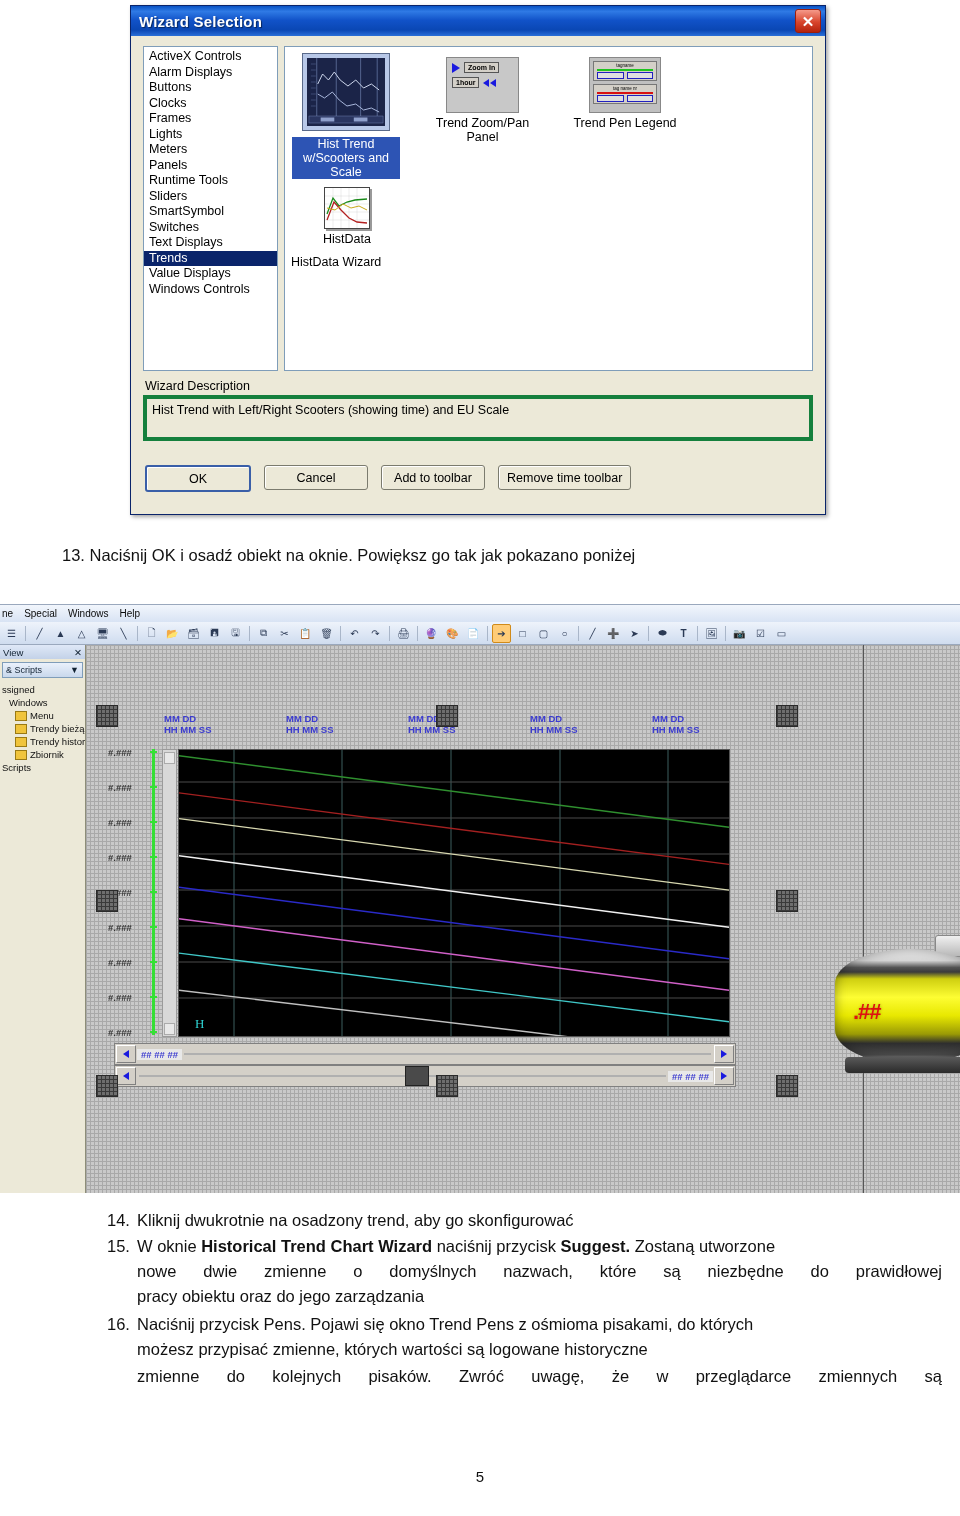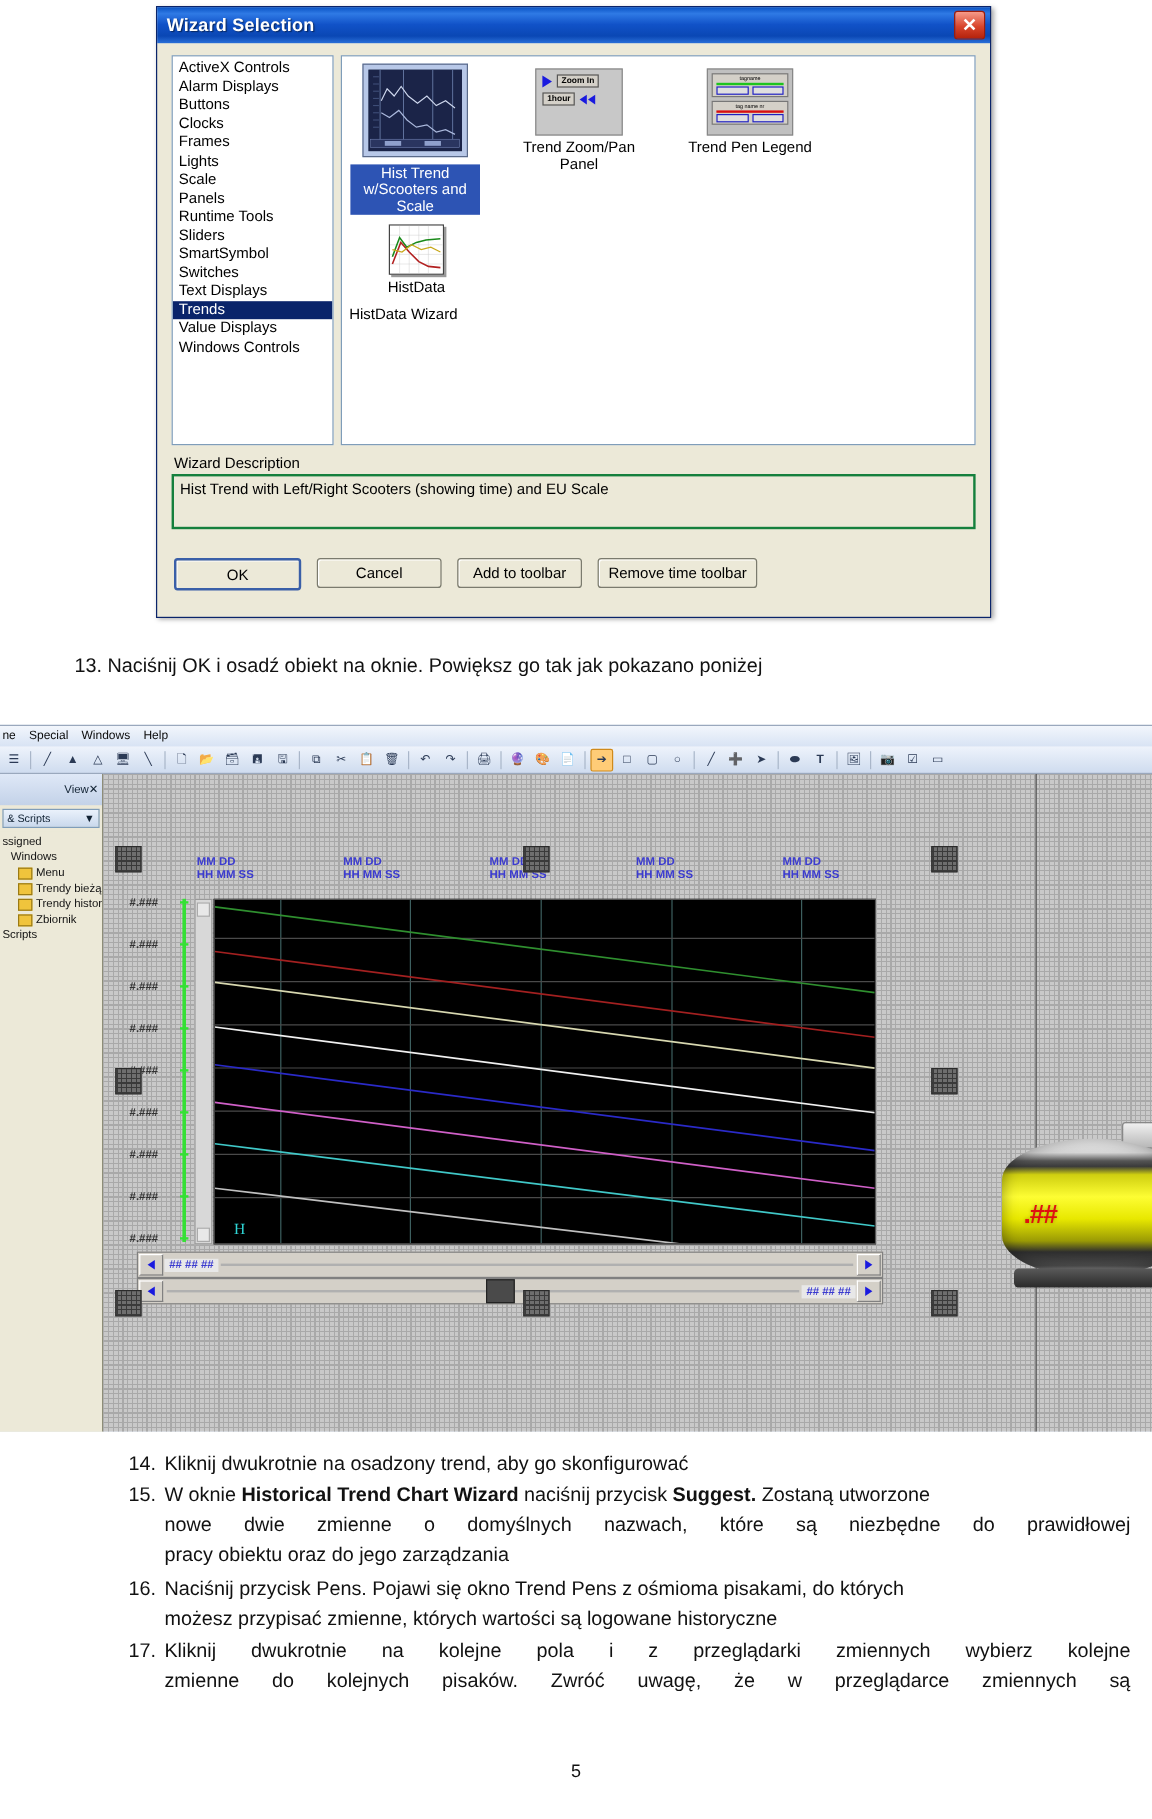--- a/index.html
+++ b/index.html
@@ -40,21 +40,21 @@
   .ip-btn{background:#d4d0c8;border:1px solid #555;font-size:7px;padding:1px 3px;color:#000;font-weight:bold;}
   .icon-legend{width:72px;height:56px;background:#c0c0c0;border:1px solid #888;box-sizing:border-box;padding:3px;}
   .leg-box{background:#d4d0c8;border:1px solid #777;height:20px;margin-bottom:3px;padding:1px 3px;box-sizing:border-box;}
   .leg-t{font-size:4.5px;color:#000;line-height:5px;}
   .leg-line{height:2px;margin:1px 0;}
   .leg-fields{display:flex;gap:3px;}
   .leg-f{flex:1;height:5px;background:#dfdfdf;border:1px solid #2020c0;}
   .icon-hist{width:46px;height:42px;background:#fff;border:1px solid #444;box-sizing:border-box;position:relative;overflow:hidden;box-shadow:2px 2px 0 #999;}
 
   .desc-label{font-size:12.5px;color:#000;margin:8px 0 2px 2px;}
-  .desc-box{height:46px;background:#ECE9D8;border:2px solid #15803d;font-size:12.5px;color:#000;
+  .desc-box{height:46px;background:#ECE9D8;border:4px solid #15803d;font-size:12.5px;color:#000;
             padding:4px 5px;box-sizing:border-box;}
   .btn-row{display:flex;gap:13px;margin-top:24px;padding-left:2px;}
   .xbtn{height:23px;min-width:86px;background:#ECE9D8;border:1px solid #7b7b6e;border-radius:3px;
         font-size:12.5px;color:#000;display:flex;align-items:center;justify-content:center;cursor:pointer;
         box-shadow:inset 1px 1px 0 #fff;padding:0 8px;}
   .xbtn.default{border:2px solid #3a5fa8;}
 
   
   .steptext{position:absolute;font-family:"Liberation Sans",sans-serif;color:#111;}
   #step13{left:62px;top:546px;width:850px;font-size:16.5px;}
@@ -73,22 +73,22 @@
   .menubar span{cursor:pointer;}
   .toolbar{height:22px;background:linear-gradient(to bottom,#eef3fb,#cfdcef);display:flex;align-items:center;
            gap:2px;padding:0 2px;border-bottom:1px solid #9aa8bd;}
   .tb-ico{width:17px;height:17px;border:1px solid transparent;border-radius:2px;display:flex;align-items:center;
           justify-content:center;font-size:10px;color:#2b3a55;cursor:pointer;}
   .tb-sep{width:1px;height:15px;background:#a9b6c9;margin:0 2px;}
   .tb-ico.sel{background:#ffcc77;border:1px solid #d08a1a;}
 
   .appmain{display:flex;height:549px;}
   .sidebar{width:85px;background:#ECE9D8;border-right:1px solid #8d8d78;display:flex;flex-direction:column;}
-  .sb-head{height:26px;background:linear-gradient(to bottom,#dfe8f7,#c3d2e8);display:flex;align-items:center;
-           justify-content:flex-end;padding:0 3px;font-size:9.5px;color:#123;}
+  .sb-head{height:14px;background:linear-gradient(to bottom,#dfe8f7,#c3d2e8);display:flex;align-items:center;
+           justify-content:space-between;padding:0 3px;font-size:9.5px;color:#123;}
   .sb-combo{margin:3px 2px;height:14px;background:linear-gradient(to bottom,#eaf1fb,#c9d8ec);
             border:1px solid #7f9db9;display:flex;align-items:center;justify-content:space-between;
             padding:0 3px;font-size:9px;color:#123;}
   .sb-tree{flex:1;background:#ECE9D8;font-size:9.5px;color:#111;padding:2px 0 0 2px;}
   .tr-row{display:flex;align-items:center;gap:3px;line-height:13px;white-space:nowrap;overflow:hidden;}
   .tr-ind1{padding-left:7px;}
   .tr-ind2{padding-left:13px;}
   .folder{width:10px;height:8px;background:#f0c43c;border:1px solid #9a7a14;flex:0 0 10px;}
 
   .canvas{flex:1;position:relative;
@@ -148,21 +148,21 @@
 
   <div class="dlg-body">
     <div class="panes">
       <div class="cat-list" id="cat-list">
           <div class="cat-item">ActiveX Controls</div>
           <div class="cat-item">Alarm Displays</div>
           <div class="cat-item">Buttons</div>
           <div class="cat-item">Clocks</div>
           <div class="cat-item">Frames</div>
           <div class="cat-item">Lights</div>
-          <div class="cat-item">Scale</div>
+          <div class="cat-item">Meters</div>
           <div class="cat-item">Panels</div>
           <div class="cat-item">Runtime Tools</div>
           <div class="cat-item">Sliders</div>
           <div class="cat-item">SmartSymbol</div>
           <div class="cat-item">Switches</div>
           <div class="cat-item">Text Displays</div>
           <div class="cat-item sel">Trends</div>
           <div class="cat-item">Value Displays</div>
           <div class="cat-item">Windows Controls</div>
         </div>
@@ -550,22 +550,18 @@
     <div class="doc-txt">Naciśnij przycisk Pens. Pojawi się okno Trend Pens z ośmioma pisakami, do których</div>
   </div>
   <div class="doc-line">
     <div class="doc-num"></div>
     <div class="doc-txt">możesz przypisać zmienne, których wartości są logowane historyczne</div>
   </div>
 </div>
 
 <div class="doc-block" style="top:1364px;">
   <div class="doc-line">
-    <div class="doc-num">17.</div>
-    <div class="doc-txt just">Kliknij dwukrotnie na kolejne pola i z przeglądarki zmiennych wybierz kolejne</div>
-  </div>
-  <div class="doc-line">
     <div class="doc-num"></div>
     <div class="doc-txt just">zmienne do kolejnych pisaków. Zwróć uwagę, że w przeglądarce zmiennych są</div>
   </div>
 </div>
 
 <div class="pagenum">5</div>
 
 </body></html>

